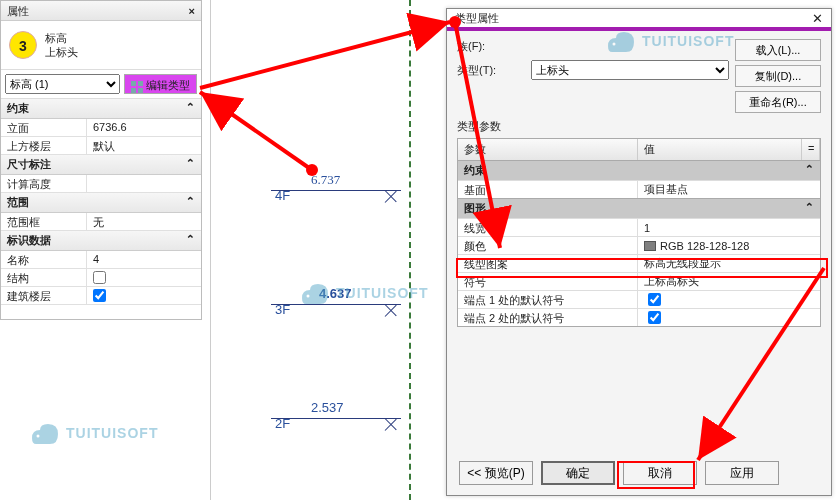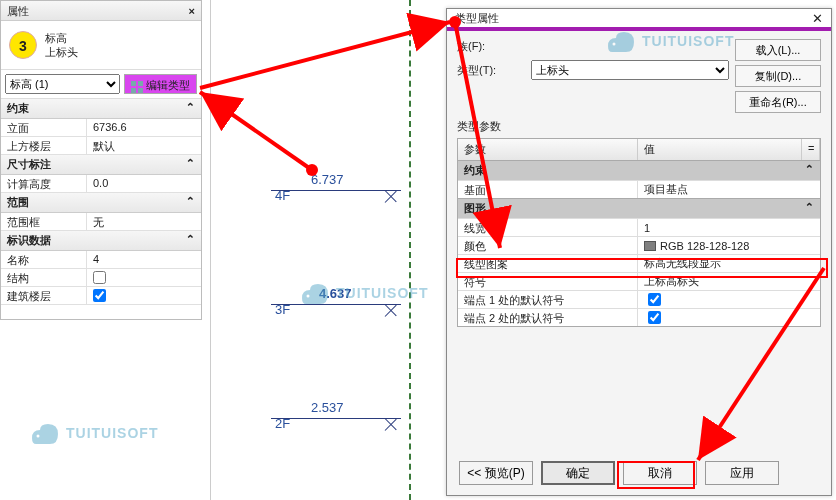--- a/index.html
+++ b/index.html
@@ -105,21 +105,20 @@
     <div class="param-row">
         <div class="k">上方楼层</div>
         <div class="v">默认</div>
       </div>
     <div class="group-hdr">
         <span>尺寸标注</span>
         <span>⌃</span>
       </div>
     <div class="param-row">
         <div class="k">计算高度</div>
-        <div class="v">0.0</div>
       </div>
     <div class="group-hdr">
         <span>范围</span>
         <span>⌃</span>
       </div>
     <div class="param-row">
         <div class="k">范围框</div>
         <div class="v">无</div>
       </div>
     <div class="group-hdr">
@@ -138,21 +137,21 @@
         <div class="k">建筑楼层</div>
         <div class="v"><input type="checkbox" checked="" style=""></div>
       </div>
   </div>
 </div>
 
 <div class="canvas">
   <div class="dash-vert"></div>
 <div class="level-line" style="top: 190px;"></div>
     <div class="level-lbl" style="left: 64px; top: 188px;">4F</div>
-    <div class="level-lbl" style="left: 100px; top: 172px;">6.737</div>
+    <div class="level-lbl" style="left: 100px; top: 172px; font-family: Liberation Serif, serif;">6.737</div>
     <div class="level-mark" style="left: 174px; top: 202px;"></div>
     <div class="level-mark" style="left: 174px; top: 190px; transform: rotate(45deg);"></div>
     <div class="level-line" style="top: 304px;"></div>
     <div class="level-lbl" style="left: 64px; top: 302px;">3F</div>
     <div class="level-lbl" style="left: 108px; top: 286px; font-weight: bold;">4.637</div>
     <div class="level-mark" style="left: 174px; top: 316px;"></div>
     <div class="level-mark" style="left: 174px; top: 304px; transform: rotate(45deg);"></div>
     <div class="level-line" style="top: 418px;"></div>
     <div class="level-lbl" style="left: 64px; top: 416px;">2F</div>
     <div class="level-lbl" style="left: 100px; top: 400px;">2.537</div>

